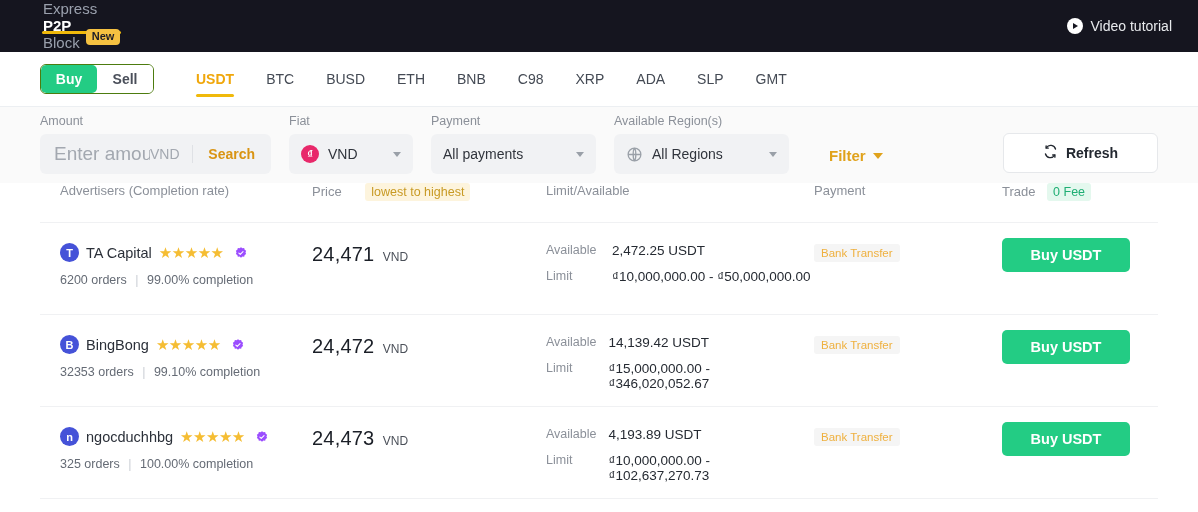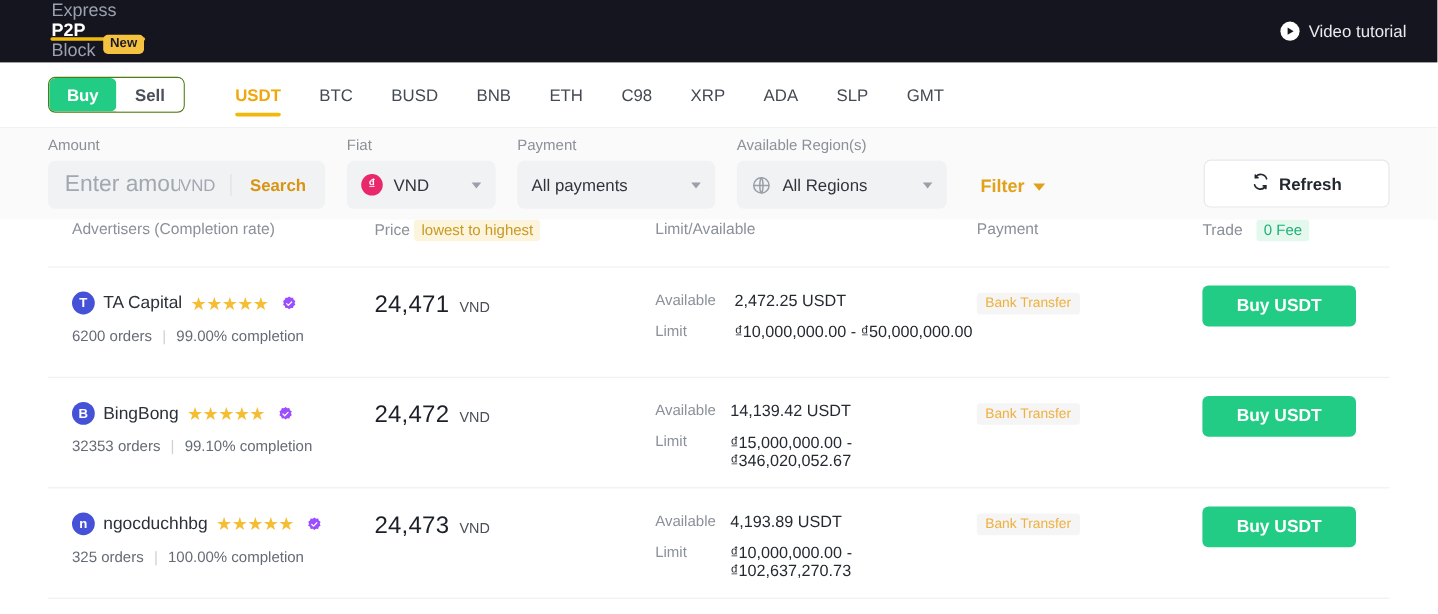--- a/index.html
+++ b/index.html
@@ -165,21 +165,21 @@
     width: 18px; height: 18px; border-radius: 50%;
     background: #e8286a;
     color: #fff; font-size: 11px; font-weight: bold;
     display: flex; align-items: center; justify-content: center;
     flex: none;
   }
   .globe-icon { width: 17px; height: 17px; flex: none; }
   .filter-link {
     display: flex; align-items: center; gap: 7px;
     color: #e0a21b; font-weight: bold; font-size: 15px;
-    margin-left: 10px; margin-bottom: 10px; cursor: pointer;
+    margin-left: 22px; margin-bottom: 10px; cursor: pointer;
   }
   .filter-caret {
     width: 0; height: 0;
     border-left: 5px solid transparent;
     border-right: 5px solid transparent;
     border-top: 6px solid #e0a21b;
   }
   .refresh-btn {
     margin-left: auto;
     width: 155px; height: 40px;
@@ -203,21 +203,21 @@
   }
   .col-adv   { width: 272px; padding-left: 20px; }
   .col-price { width: 234px; }
   .col-limit { width: 268px; }
   .col-pay   { width: 188px; }
   .col-trade { width: 156px; }
   .tag-sort {
     display: inline-block;
     background: #fdf4dd; color: #c89a24;
     border-radius: 3px; padding: 2px 6px;
-    font-size: 12.5px; margin-left: 0;
+    font-size: 12.5px; margin-left: 20px;
   }
   .tag-fee {
     display: inline-block;
     background: #e4f8ee; color: #1fae74;
     border-radius: 3px; padding: 2px 6px;
     font-size: 12.5px; margin-left: 8px;
   }
 
   .row {
     display: flex; align-items: flex-start;
@@ -293,22 +293,22 @@
 
 <div class="subnav">
   <div class="bs-toggle">
     <div class="bs-btn buy-active">Buy</div>
     <div class="bs-btn">Sell</div>
   </div>
   <div class="coin-tabs">
     <div class="coin-tab active">USDT</div>
     <div class="coin-tab">BTC</div>
     <div class="coin-tab">BUSD</div>
+    <div class="coin-tab">ETH</div>
     <div class="coin-tab">BNB</div>
-    <div class="coin-tab">ETH</div>
     <div class="coin-tab">C98</div>
     <div class="coin-tab">XRP</div>
     <div class="coin-tab">ADA</div>
     <div class="coin-tab">SLP</div>
     <div class="coin-tab">GMT</div>
   </div>
 </div>
 
 <div class="filterbar">
 

